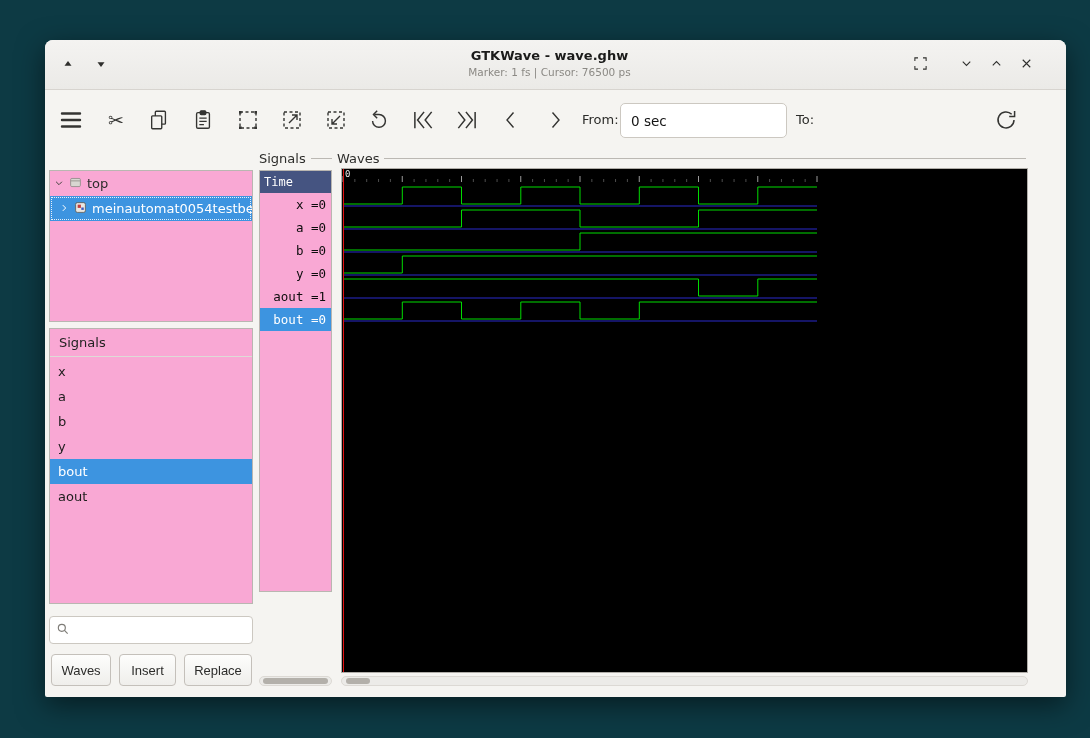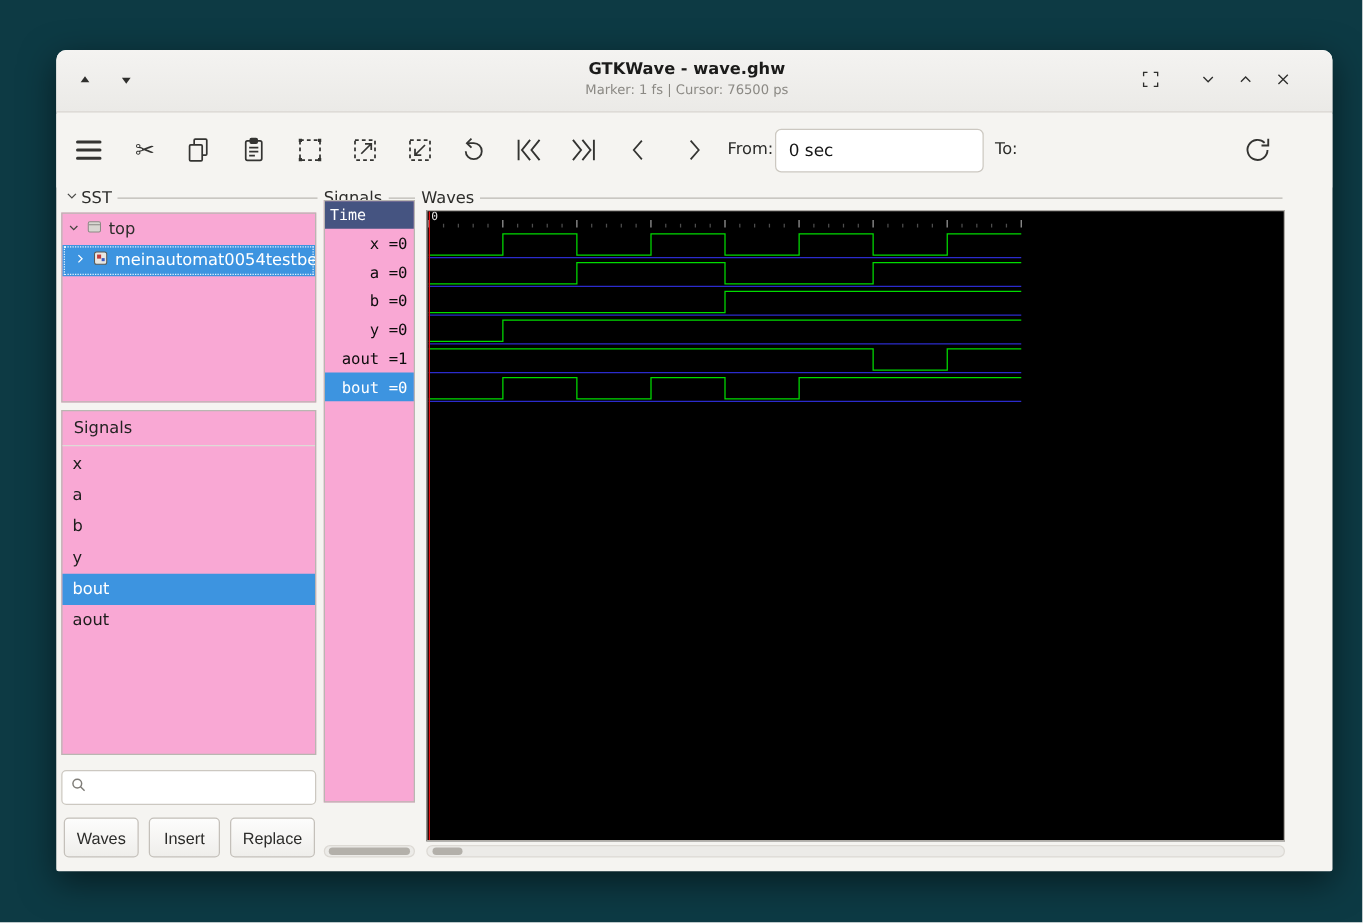--- a/index.html
+++ b/index.html
@@ -218,29 +218,20 @@
       <button class="tbtn" style="left:943px">
         <span>
           <svg width="24" height="24" viewBox="0 0 24 24" fill="none" stroke="currentColor" stroke-width="1.5">
             <path d="M20 12 a8 8 0 1 1 -2.3 -5.7"></path>
             <path d="M20.6 3 v5.4 h-5.4" fill="none"></path>
             </svg>
         </span>
       </button>
     </div>
 
-    <div class="frame-row" style="left:7px; top:110px; width:202px;">
-      <span class="chev">
-        <svg width="11" height="11" viewBox="0 0 24 24" fill="none" stroke="currentColor" stroke-width="2.2">
-          <polyline points="5,9 12,16 19,9"></polyline>
-          </svg>
-      </span>
-      <span>SST</span>
-      <span class="frame-line"></span>
-    </div>
 
     <div class="panel-box" style="left:4px; top:130px; width:204px; height:152px;">
       <div class="tree-row">
         <span>
           <svg width="10" height="10" viewBox="0 0 24 24" fill="none" stroke="#45443f" stroke-width="2.4">
             <polyline points="5,9 12,16 19,9"></polyline>
             </svg>
         </span>
         <span>
           <svg width="13" height="13" viewBox="0 0 16 16">
@@ -291,21 +282,21 @@
     </div>
 
     <button class="gbtn" style="left:6px; width:60px;">Waves</button>
     <button class="gbtn" style="left:74px; width:57px;">Insert</button>
     <button class="gbtn" style="left:139px; width:68px;">Replace</button>
 
     <div class="frame-row" style="left:214px; top:110px; width:73px;">
       <span>Signals</span>
       <span class="frame-line"></span>
     </div>
-    <div class="panel-box" style="left:214px; top:120px; width:73px; height:482px;">
+    <div class="panel-box" style="left:214px; top:130px; width:73px; height:422px;">
       <div class="time-header">Time</div>
       <div>
           <div class="sig-row">x =0</div>
           <div class="sig-row">a =0</div>
           <div class="sig-row">b =0</div>
           <div class="sig-row">y =0</div>
           <div class="sig-row">aout =1</div>
           <div class="sig-row sel">bout =0</div>
         </div>
     </div>

